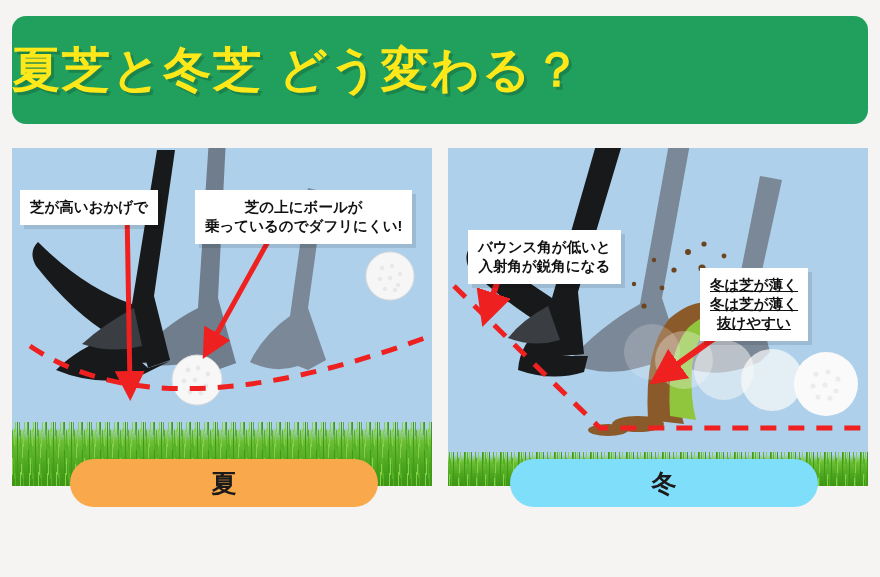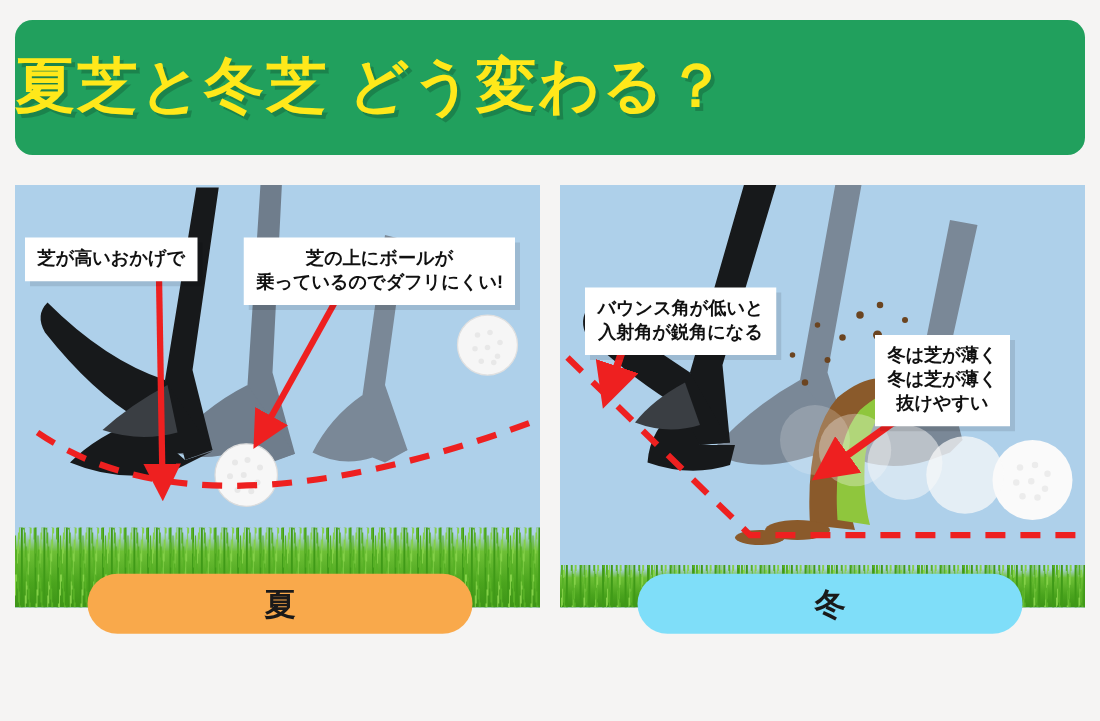--- a/index.html
+++ b/index.html
@@ -246,21 +246,21 @@
       </marker>
     </defs>
     <line x1="62" y1="96" x2="40" y2="162" stroke="#ee2020" stroke-width="6" marker-end="url(#ah2)"></line>
     <line x1="300" y1="166" x2="216" y2="226" stroke="#ee2020" stroke-width="6" marker-end="url(#ah2)"></line>
   </svg>
 
   <div class="callout" style="left:20px;top:62px;margin-top:20px;">
     <span>バウンス角が低いと</span>
     <span>入射角が鋭角になる</span>
   </div>
-  <div class="callout" style="left:252px;top:120px;">
+  <div class="callout" style="left:252px;top:120px;text-decoration:underline;">
     <span>冬は芝が薄く</span>
     <span>冬は芝が薄く</span>
     <span>抜けやすい</span>
   </div>
 </div>
 
 <div class="season-btn btn-summer">
   <span>夏</span>
 </div>
 <div class="season-btn btn-winter">

